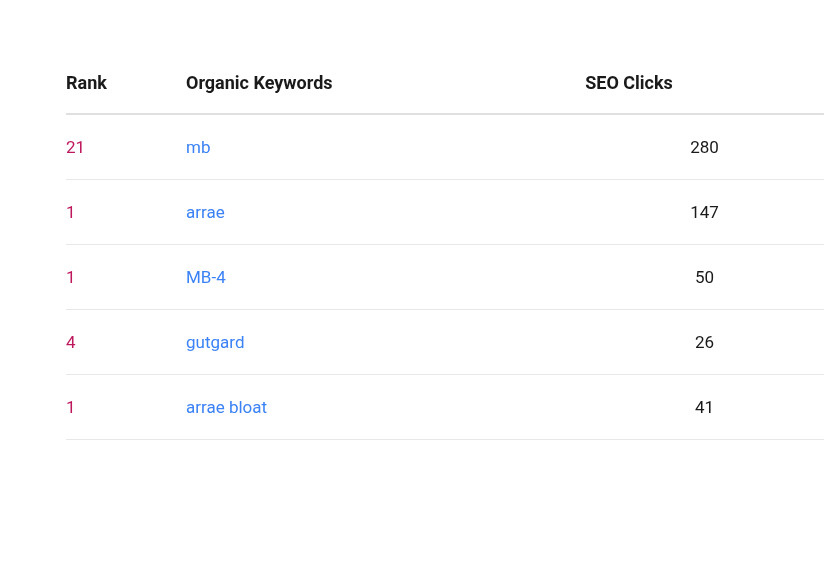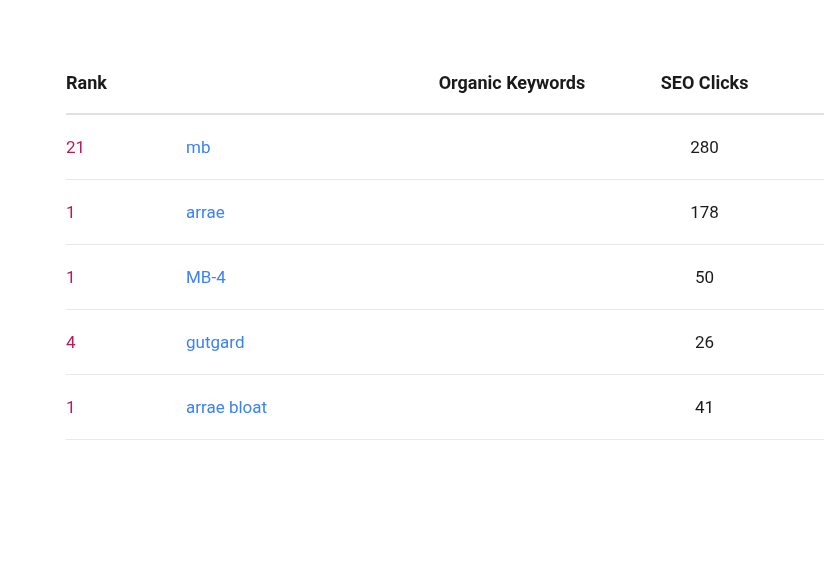--- a/index.html
+++ b/index.html
@@ -36,25 +36,25 @@
       border-bottom: 2px solid #e0e0e0;
       text-align: left;
     }
 
     thead tr th.col-rank {
       width: 120px;
       text-align: left;
     }
 
     thead tr th.col-keywords {
-      text-align: right;
+      text-align: left;
     }
 
     thead tr th.col-clicks {
-      text-align: center;
+      text-align: left;
       padding-right: 0;
     }
 
     tbody tr td {
       padding: 22px 0;
       font-size: 17px;
       color: #1a1a1a;
       border-bottom: 1px solid #e8e8e8;
     }
 
@@ -89,21 +89,21 @@
     </thead>
     <tbody id="table-body">
     <tr>
           <td class="col-rank">21</td>
           <td class="col-keywords">mb</td>
           <td class="col-clicks">280</td>
         </tr>
         <tr>
           <td class="col-rank">1</td>
           <td class="col-keywords">arrae</td>
-          <td class="col-clicks">178</td>
+          <td class="col-clicks">147</td>
         </tr>
         <tr>
           <td class="col-rank">1</td>
           <td class="col-keywords">MB-4</td>
           <td class="col-clicks">50</td>
         </tr>
         <tr>
           <td class="col-rank">4</td>
           <td class="col-keywords">gutgard</td>
           <td class="col-clicks">26</td>

